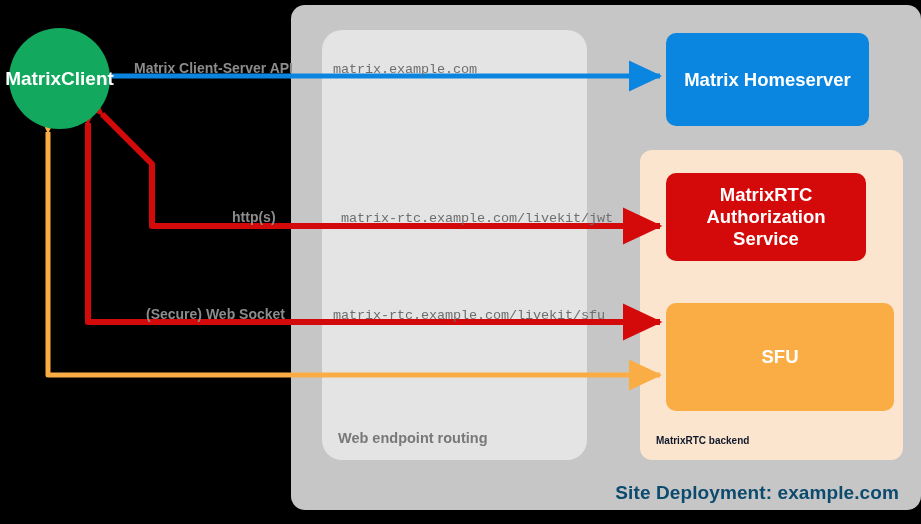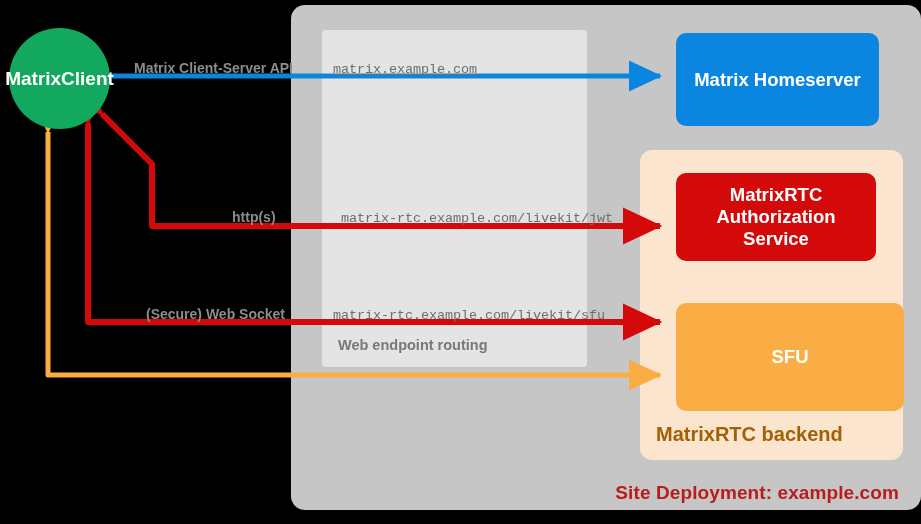--- a/index.html
+++ b/index.html
@@ -22,34 +22,34 @@
     top: 5px;
     width: 630px;
     height: 505px;
     background: #c6c6c6;
     border-radius: 14px;
   }
   .site-label {
     position: absolute;
     right: 22px;
     bottom: 6px;
-    color: #b91c1c;
+    color: #0c4a6e;
     font-size: 19px;
     font-weight: bold;
     letter-spacing: 0.1px;
     white-space: nowrap;
   }
   .routing-box {
     position: absolute;
     left: 322px;
     top: 30px;
     width: 265px;
-    height: 337px;
+    height: 430px;
     background: #e4e4e4;
-    border-radius: 4px;
+    border-radius: 20px;
   }
   .routing-label {
     position: absolute;
     left: 16px;
     bottom: 14px;
     color: #787878;
     font-size: 14.5px;
     font-weight: bold;
     white-space: nowrap;
   }
@@ -59,22 +59,22 @@
     top: 150px;
     width: 263px;
     height: 310px;
     background: #fce5ce;
     border-radius: 12px;
   }
   .backend-label {
     position: absolute;
     left: 16px;
     bottom: 14px;
-    color: #a16207;
-    font-size: 20px;
+    color: #0f172a;
+    font-size: 10px;
     font-weight: bold;
     white-space: nowrap;
   }
   
   .client-circle {
     position: absolute;
     left: 9px;
     top: 28px;
     width: 101px;
     height: 101px;
@@ -92,21 +92,20 @@
   }
   .node-box {
     position: absolute;
     display: flex;
     align-items: center;
     justify-content: center;
     text-align: center;
     color: #ffffff;
     font-weight: bold;
     line-height: 1.18;
-    margin-left: 10px;
   }
   .homeserver {
     left: 666px;
     top: 33px;
     width: 203px;
     height: 93px;
     background: #0b86e0;
     border-radius: 10px;
     font-size: 18.5px;
   }
@@ -225,19 +224,19 @@
     <span>SFU</span>
   </div>
 
   <div class="lbl lbl-proto" style="left:134px; top:60px;">Matrix Client-Server API</div>
 
   <div class="lbl lbl-proto" style="left:232px; top:209px;">http(s)</div>
 
   <div class="lbl lbl-proto" style="left:146px; top:306px;">(Secure) Web Socket</div>
 
 
-  <div class="lbl lbl-url" style="left:333px; top:62px;text-decoration:underline;">matrix.example.com</div>
+  <div class="lbl lbl-url" style="left:333px; top:62px;">matrix.example.com</div>
 
   <div class="lbl lbl-url" style="left:341px; top:211px;">matrix-rtc.example.com/livekit/jwt</div>
 
   <div class="lbl lbl-url" style="left:333px; top:308px;">matrix-rtc.example.com/livekit/sfu</div>
 
 </div>
 
 </body></html>

